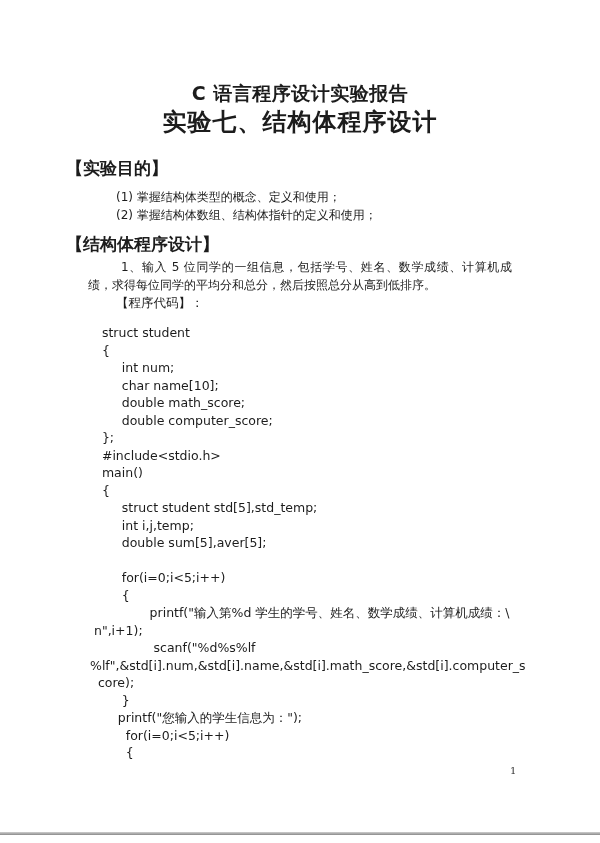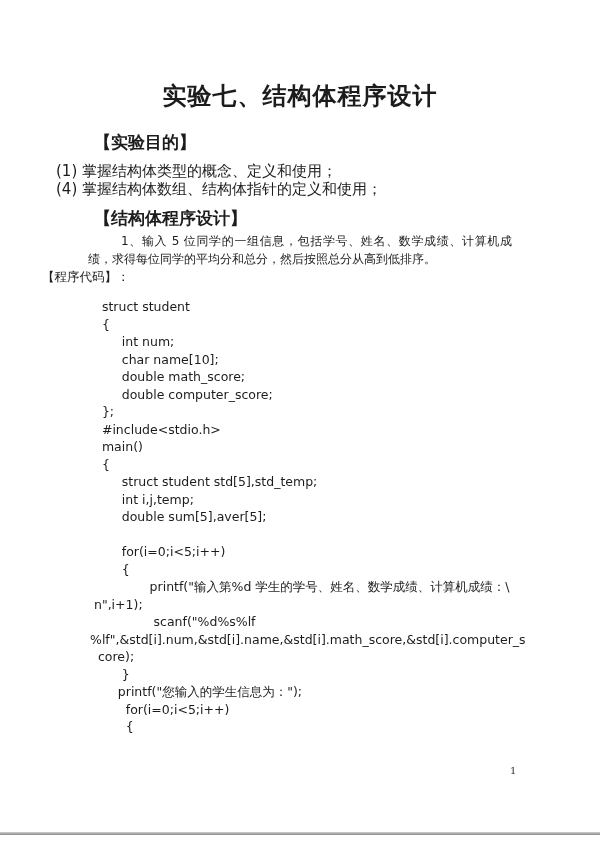--- a/index.html
+++ b/index.html
@@ -27,41 +27,41 @@
     font-weight: bold;
     line-height: 30px;
     margin-top: 1px;
     letter-spacing: 1px;
   }
 
   .sec-heading {
     font-size: 17px;
     font-weight: 600;
     line-height: 24px;
-    margin-left: 94px;
+    margin-left: 66px;
   }
   .h-purpose { margin-top: 19px; }
   .h-steps   { margin-top: 8px; }
 
   .objectives {
-    margin: 8px 0 0 56px;
-    font-size: 15px;
+    margin: 8px 0 0 116px;
+    font-size: 12px;
     line-height: 18px;
   }
 
   .task {
     margin: 2px 88px 0 88px;
     font-size: 12px;
     line-height: 18px;
     text-align: justify;
     text-indent: 33px;
   }
 
   .code-label {
-    margin-left: 42px;
+    margin-left: 116px;
     font-size: 12.5px;
     line-height: 18px;
   }
 
   pre.code {
     margin: 12px 0 0 90px;
     padding: 0;
     font-family: "DejaVu Sans", sans-serif;
     font-size: 12.5px;
     line-height: 17.5px;
@@ -84,28 +84,29 @@
     width: 600px;
     height: 3px;
     background: linear-gradient(180deg, #cfcfcf 0%, #8a8a8a 100%);
   }
 </style>
 </head>
 <body>
 
 <div class="page">
 
+  <div class="doc-title">C 语言程序设计实验报告</div>
 
   <div class="doc-subtitle">实验七、结构体程序设计</div>
 
   <div class="sec-heading h-purpose">【实验目的】</div>
 
   <div class="objectives">
     <div>(1) 掌握结构体类型的概念、定义和使用；</div>
-    <div>(4) 掌握结构体数组、结构体指针的定义和使用；</div>
+    <div>(2) 掌握结构体数组、结构体指针的定义和使用；</div>
   </div>
 
   <div class="sec-heading h-steps">【结构体程序设计】</div>
 
   <div class="task">1、输入 5 位同学的一组信息，包括学号、姓名、数学成绩、计算机成绩，求得每位同学的平均分和总分，然后按照总分从高到低排序。</div>
 
   <div class="code-label">【程序代码】：</div>
 
   <pre class="code">   struct student
    {

